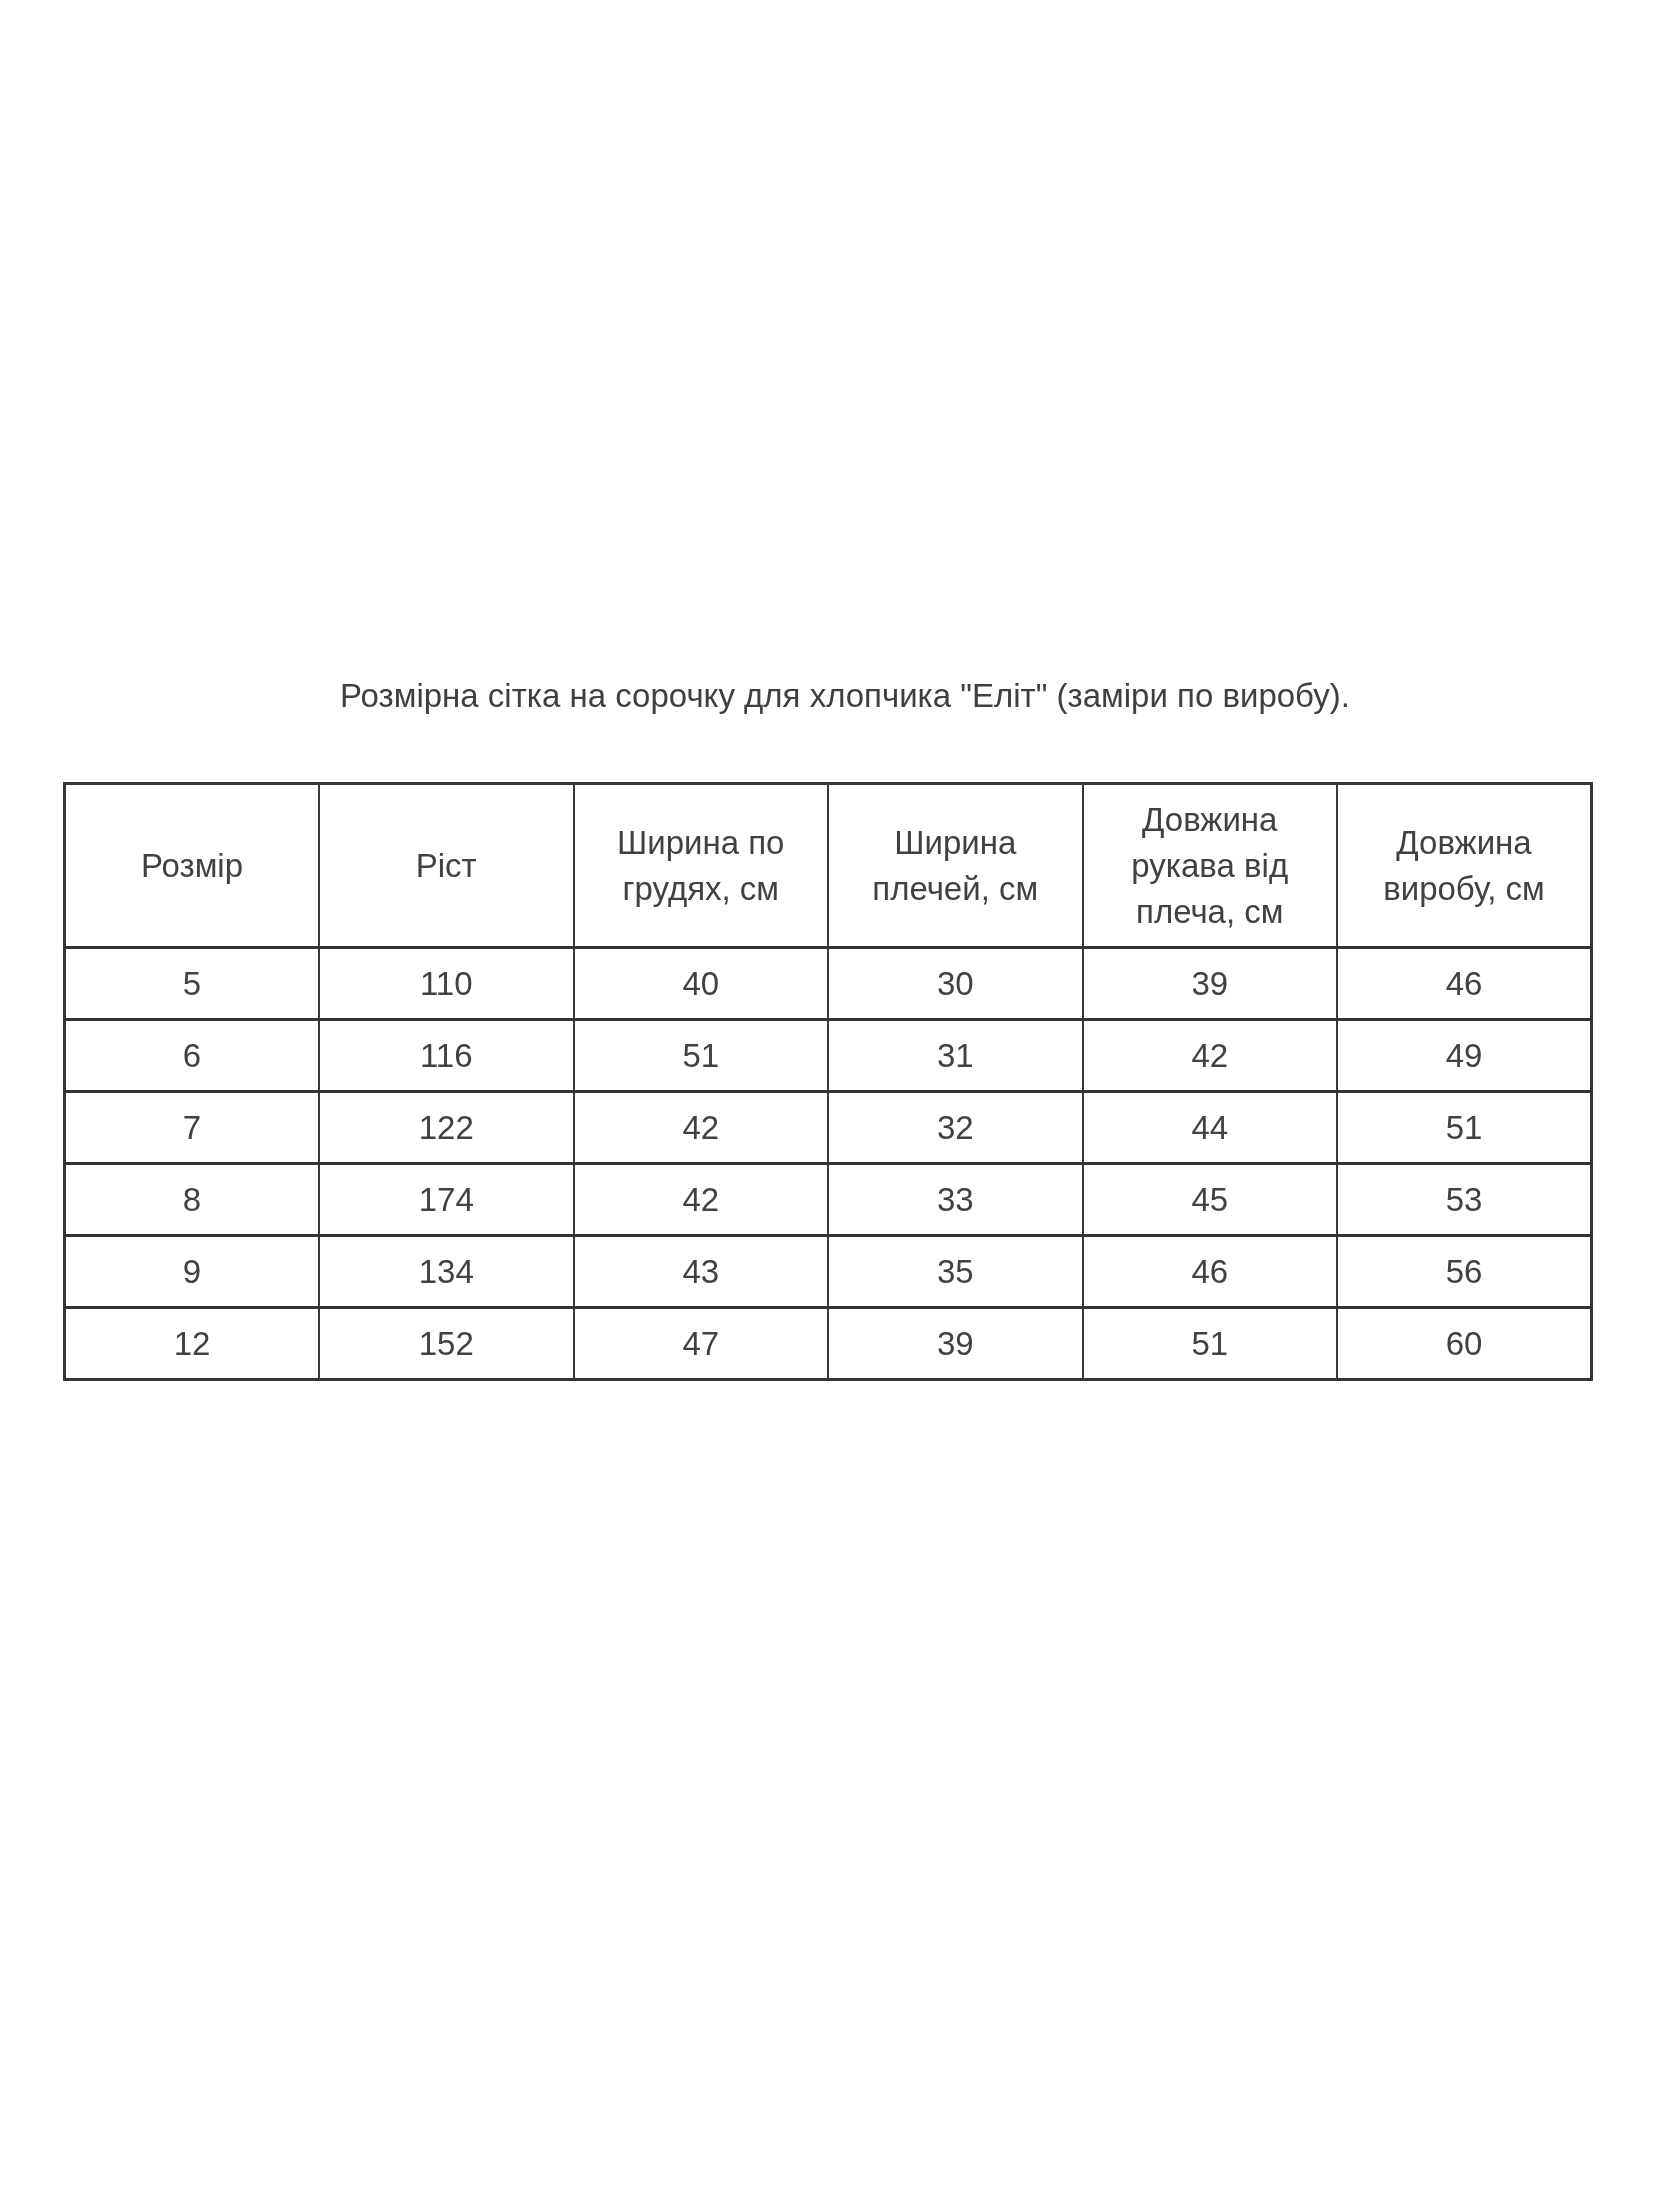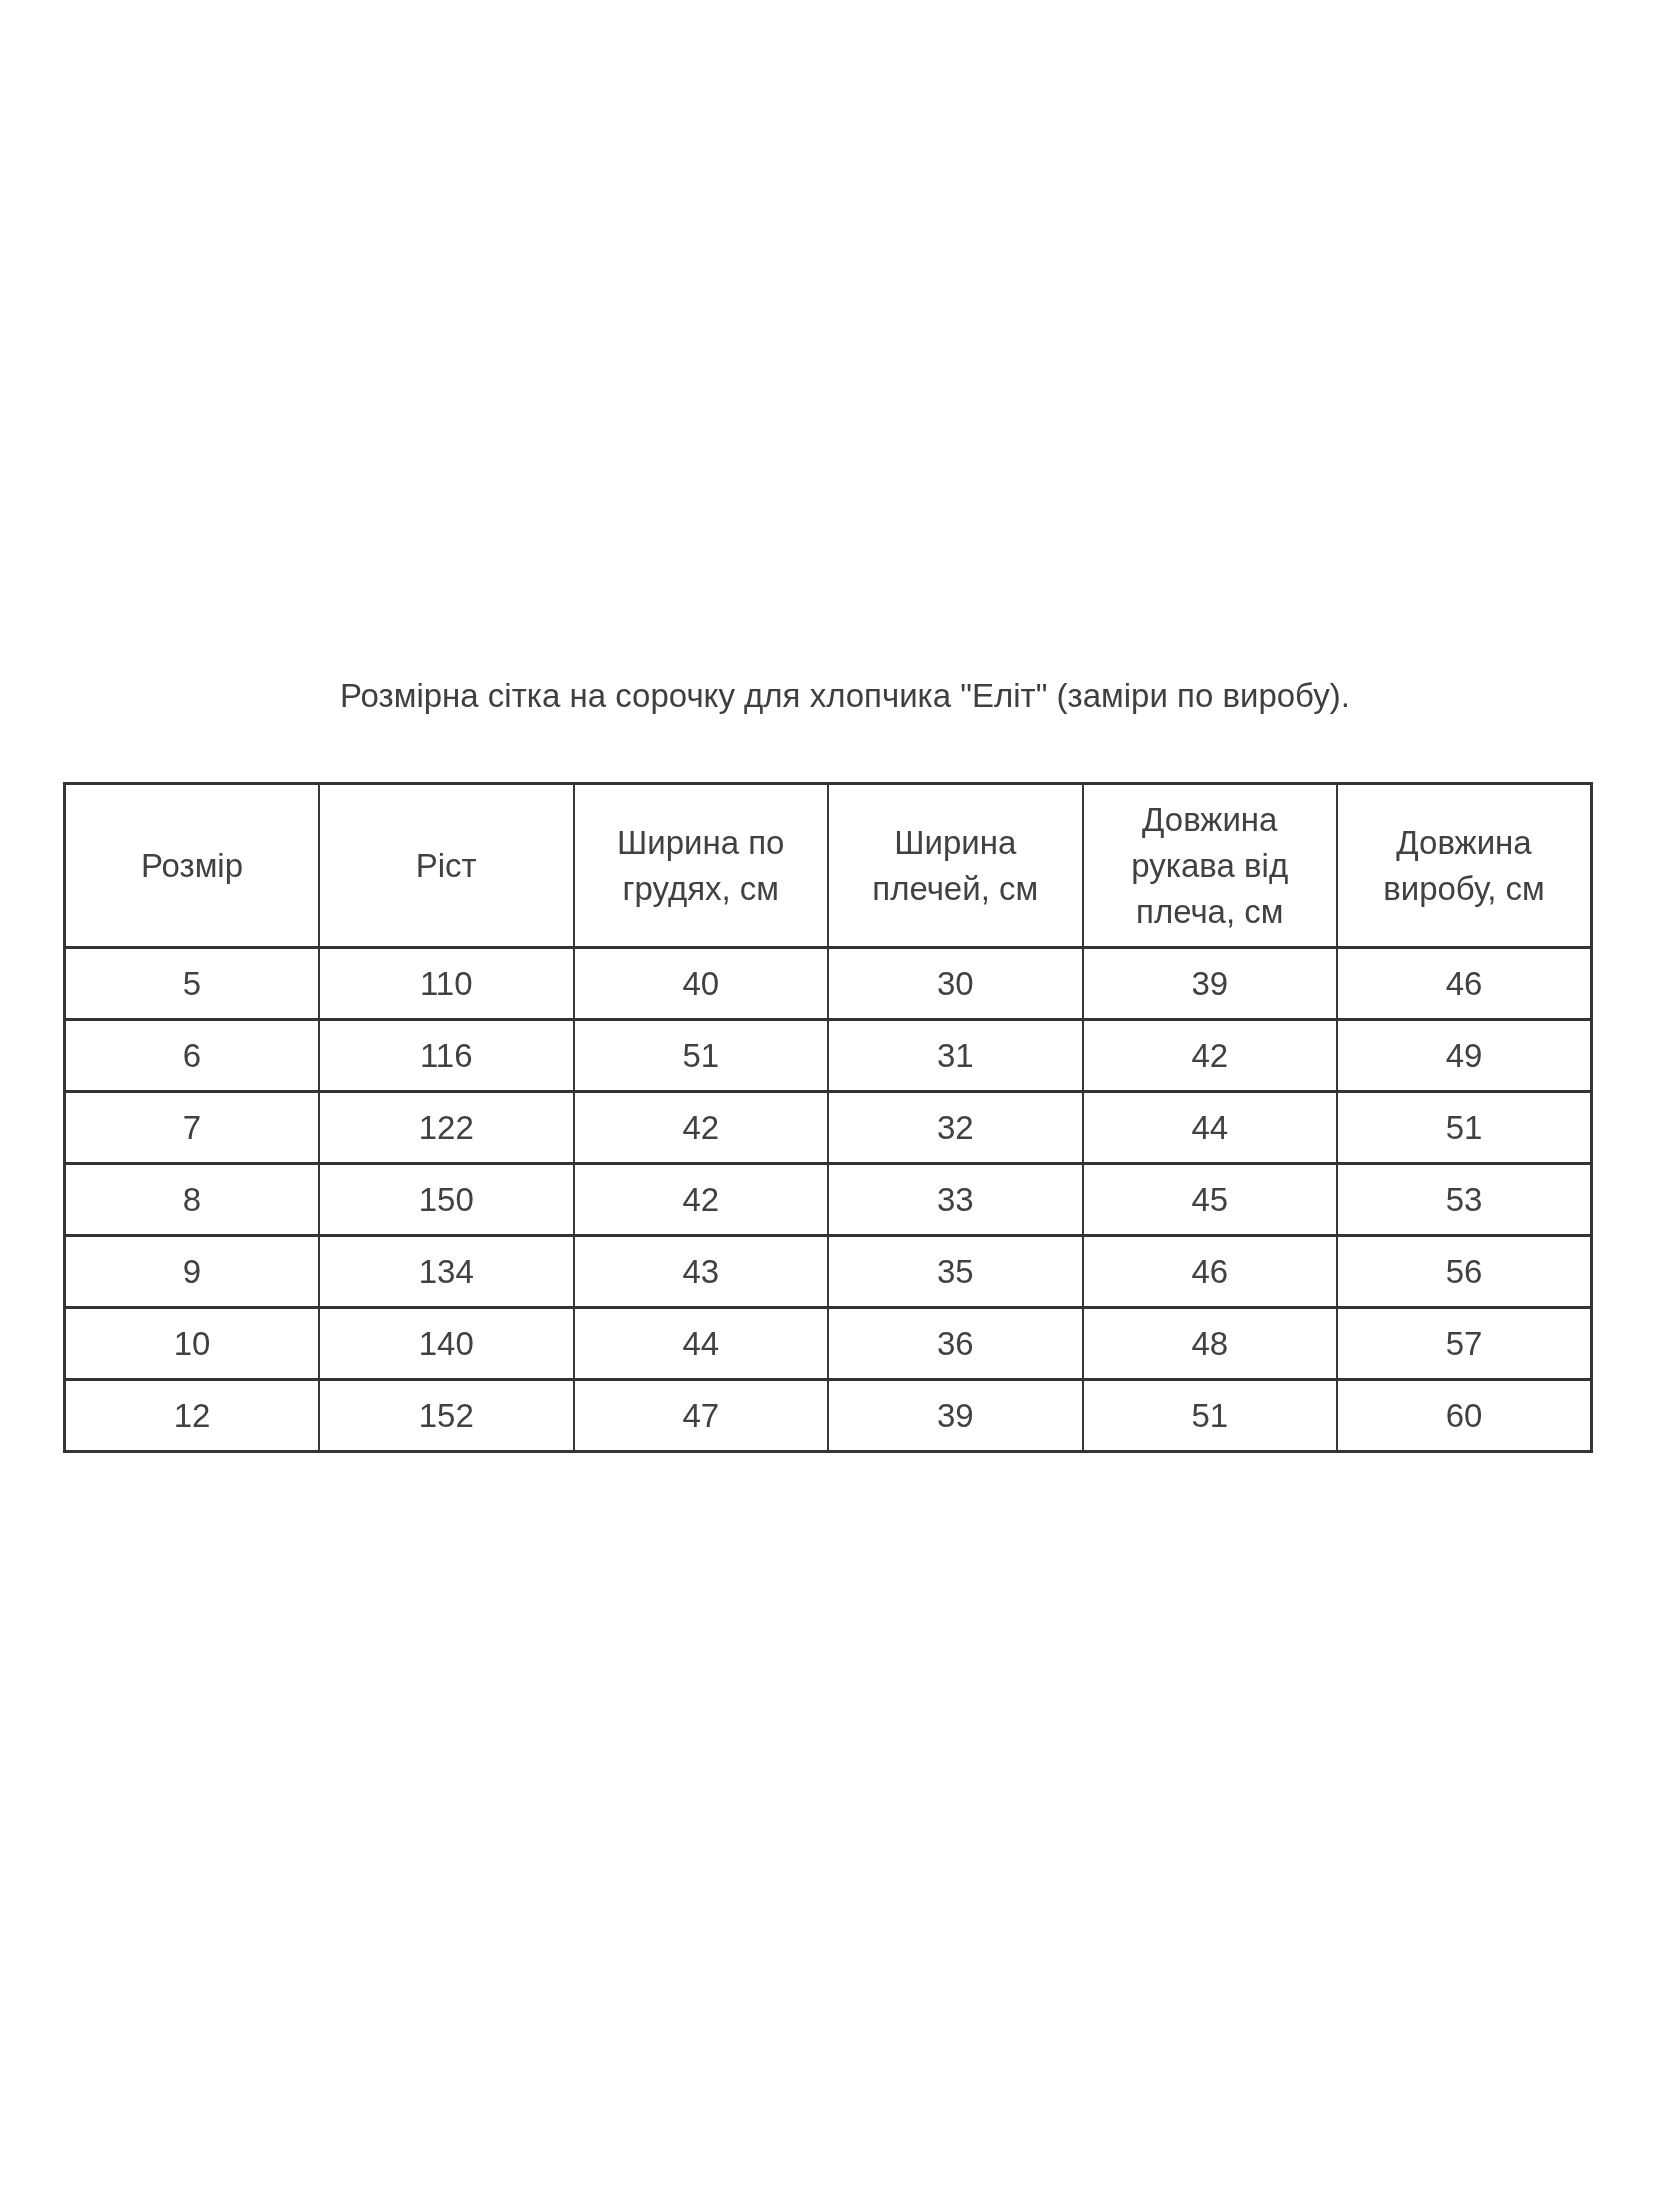--- a/index.html
+++ b/index.html
@@ -101,43 +101,35 @@
       <tr>
         <td>7</td>
         <td>122</td>
         <td>42</td>
         <td>32</td>
         <td>44</td>
         <td>51</td>
       </tr>
       <tr>
         <td>8</td>
-        <td>150</td>
+        <td>174</td>
         <td>42</td>
         <td>33</td>
         <td>45</td>
         <td>53</td>
       </tr>
       <tr>
         <td>9</td>
         <td>134</td>
         <td>43</td>
         <td>35</td>
         <td>46</td>
         <td>56</td>
       </tr>
       <tr>
-        <td>10</td>
-        <td>140</td>
-        <td>44</td>
-        <td>36</td>
-        <td>48</td>
-        <td>57</td>
-      </tr>
-      <tr>
         <td>12</td>
         <td>152</td>
         <td>47</td>
         <td>39</td>
         <td>51</td>
         <td>60</td>
       </tr>
     </tbody>
 </table>
 

